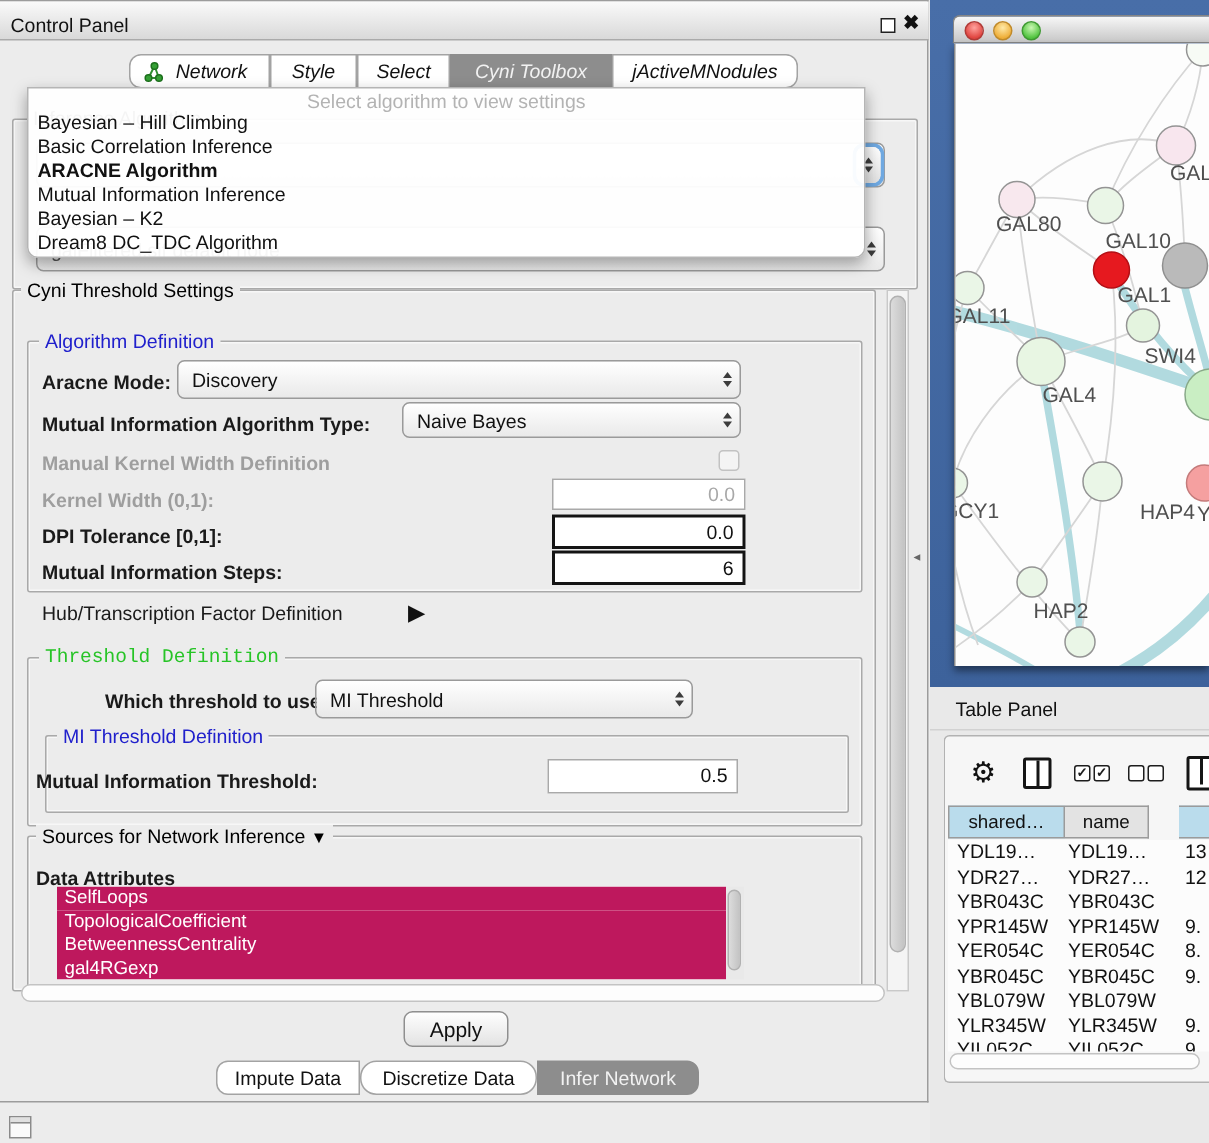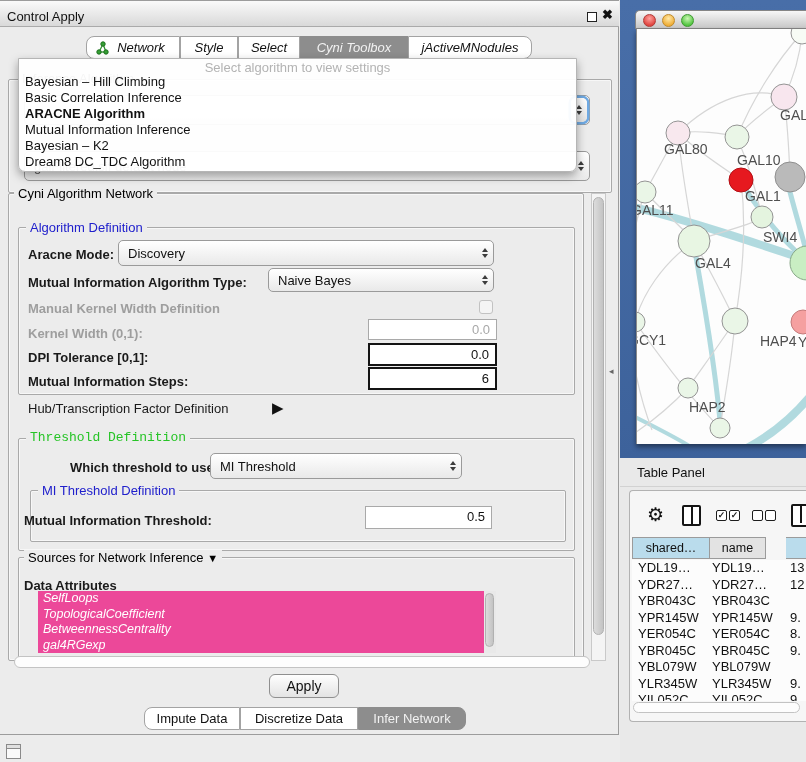--- a/index.html
+++ b/index.html
@@ -36,21 +36,21 @@
 
   .group { border:1px solid #a9a9a9; border-radius:2px; box-shadow:inset 0 0 0 1px rgba(255,255,255,.6); }
   .gtitle { position:absolute; background:#ececec; padding:0 4px; font-size:13px; white-space:nowrap; }
 
   
   .popup { left:18px; top:57px; width:559px; height:114px; background:rgba(255,255,255,0.95); border:1px solid #b5b5b5; border-radius:0 0 7px 7px; box-shadow:0 4px 10px rgba(0,0,0,0.35); z-index:40; }
   .pop-head { text-align:center; font-size:13px; color:#b3b3b3; padding-top:1px; height:15px; }
   .pop-item { height:16px; line-height:16px; font-size:13px; padding-left:6px; color:#111; }
 
   
-  .attr-item { height:15.5px; line-height:15.5px; background:#ec4899; color:#fff; font-size:12.5px; padding-left:5px;font-style:italic; }
+  .attr-item { height:15.5px; line-height:15.5px; background:#be185d; color:#fff; font-size:12.5px; padding-left:5px; }
 
   
   .sb-track { background:#f4f4f4; border:1px solid #c9c9c9; }
   .sb-thumb { background:linear-gradient(90deg,#dcdcdc,#c3c3c3); border:1px solid #b1b1b1; border-radius:6px; }
   .hsb { background:#fdfdfd; border:1px solid #c3c3c3; border-radius:7px; }
 
   
   .btab { top:706px; height:23px; line-height:21px; font-size:13px; text-align:center; background:#fff; border:1px solid #a3a3a3; color:#111; }
   .btab.sel { background:#8d8d8d; color:#f2f2f2; border-color:#8d8d8d; }
 
@@ -71,21 +71,21 @@
   .ck { position:absolute; width:11px; height:11px; border:1.5px solid #1d1d1d; border-radius:2px; background:#fff; font-size:9px; line-height:9px; text-align:center; color:#1d1d1d; font-weight:bold; }
   .split-ic { position:absolute; width:19px; height:21px; border:2px solid #151515; border-radius:2px; background:#fff; }
   .split-ic:after { content:""; position:absolute; left:6.5px; top:0; width:2px; height:17px; background:#151515; }
 </style>
 </head>
 <body>
 
 <div class="abs cp">
 
   <div class="abs cp-titlebar" style="left:-1px; top:0; width:620px;">
-    <span class="abs cp-title">Control Apply</span>
+    <span class="abs cp-title">Control Panel</span>
     <span class="abs float-ic"></span>
     <span class="abs close-ic">✖</span>
   </div>
 
   <div class="abs tab first" style="left:86px; width:94px;">
     <svg class="abs" style="left:8px; top:4px;" width="14" height="14" viewBox="0 0 14 14">
       <line x1="4" y1="11" x2="8" y2="3" stroke="#2f8f2f" stroke-width="1.3"></line>
       <line x1="8" y1="3" x2="11" y2="11" stroke="#2f8f2f" stroke-width="1.3"></line>
       <line x1="4" y1="11" x2="11" y2="11" stroke="#2f8f2f" stroke-width="1.3"></line>
       <circle cx="4" cy="11" r="2.2" fill="#35a035" stroke="#1d701d"></circle>
@@ -128,21 +128,21 @@
     <div class="pop-head">Select algorithm to view settings</div>
     <div class="pop-item">Bayesian – Hill Climbing</div>
     <div class="pop-item">Basic Correlation Inference</div>
     <div class="pop-item bold">ARACNE Algorithm</div>
     <div class="pop-item">Mutual Information Inference</div>
     <div class="pop-item">Bayesian – K2</div>
     <div class="pop-item">Dream8 DC_TDC Algorithm</div>
   </div>
 
   <div class="abs group" style="left:8px; top:192px; width:576px; height:468px;"></div>
-  <span class="abs gtitle" style="left:14px; top:185px;">Cyni Algorithm Network</span>
+  <span class="abs gtitle" style="left:14px; top:185px;">Cyni Threshold Settings</span>
 
   <div class="abs sb-track" style="left:591px; top:192px; width:15px; height:468px;">
     <div class="abs sb-thumb" style="left:1px; top:3px; width:11px; height:438px;"></div>
   </div>
 
   <div class="abs group" style="left:18px; top:226px; width:557px; height:168px;"></div>
   <span class="abs gtitle" style="left:26px; top:219px; color:#2020cc;">Algorithm Definition</span>
 
   <span class="abs lbl bold" style="left:28px; top:246px;">Aracne Mode:</span>
   <div class="abs combo" style="left:118px; top:239px; width:376px; height:26px;">
@@ -209,21 +209,21 @@
     <div class="abs sb-thumb" style="left:1px; top:2px; width:9px; height:54px;"></div>
   </div>
 
   <div class="abs hsb" style="left:14px; top:655px; width:576px; height:12px;"></div>
 
   <div class="abs applybtn">Apply</div>
 
   <div class="abs btab" style="left:144px; width:96px; border-radius:8px 0 0 8px;">
     <span>Impute Data</span>
   </div>
-  <div class="abs btab" style="left:240px; width:118px;">
+  <div class="abs btab" style="left:240px; width:118px;border-radius:11px;">
     <span>Discretize Data</span>
   </div>
   <div class="abs btab sel" style="left:358px; width:108px; border-radius:0 8px 8px 0;">
     <span>Infer Network</span>
   </div>
 </div>
 
 <span class="abs" style="left:609px; top:366px; font-size:9px; color:#666;">◂</span>
 
 <div class="abs" style="left:6px; top:744px; width:15px; height:15px; border:1.5px solid #8a8a8a; background:#fafafa;">

